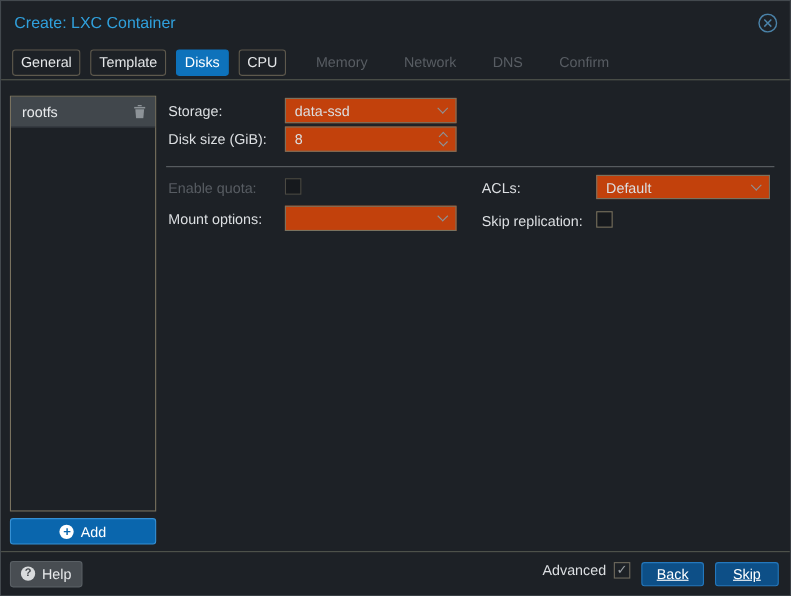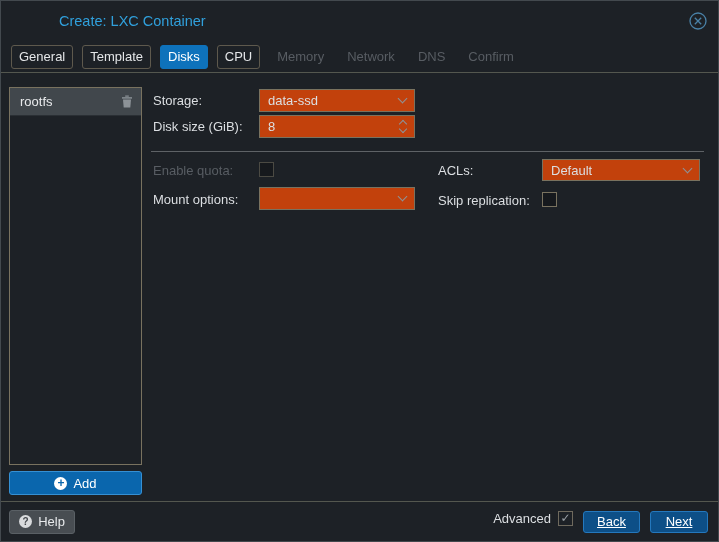--- a/index.html
+++ b/index.html
@@ -17,42 +17,41 @@
     background: #1d2126;
     border: 1px solid #43494e;
     display: flex; flex-direction: column;
   }
 
   
   .titlebar {
     height: 40px; flex: 0 0 40px;
     display: flex; align-items: center;
     padding: 0 10px 0 12px;
-    margin-left: 46px;
   }
   .title { color: #30a0dc; font-size: 14.5px; }
   .close-tool { margin-left: auto; width: 20px; height: 20px; cursor: pointer; display:flex; align-items:center; justify-content:center; }
 
   
   .tabbar {
     height: 31px; flex: 0 0 31px;
     display: flex; align-items: center;
     padding-left: 10px;
   }
   .tab {
     border: 1px solid #5e594d; border-radius: 3px;
     background: transparent; color: #e4e6e8;
     font-size: 13px; font-family: inherit;
     padding: 3px 7px; margin-right: 9px;
     height: 24px; line-height: 16px;
     cursor: pointer;
     text-align: right;
   }
   .tab.active { background: #0e72bb; border-color: #0e72bb; color: #ffffff; }
-  .tab.disabled { border-color: transparent; color: #585d63; margin-left: 7px; margin-right: 14px; padding: 3px 0; cursor: default; }
+  .tab.disabled { border-color: transparent; color: #585d63; margin-left: 17px; margin-right: 14px; padding: 3px 0; cursor: default; }
 
   
   .content {
     position: relative; flex: 1;
     border-top: 1px solid #54574f;
     border-bottom: 1px solid #54574f;
     background: #1d2126;
   }
   .disk-panel {
     position: absolute; left: 8px; top: 14px;
@@ -232,17 +231,17 @@
 
   <div class="footer">
     <button class="help-btn">
       <span class="q-circle">?</span>
       <span>Help</span>
     </button>
     <span class="adv-wrap">
       <span class="adv-label">Advanced</span>
       <span class="adv-check">✓</span>
       <button class="nav-btn back">Back</button>
-      <button class="nav-btn next">Next</button>
+      <button class="nav-btn next">Skip</button>
     </span>
   </div>
 
 </div>
 
 </body></html>

